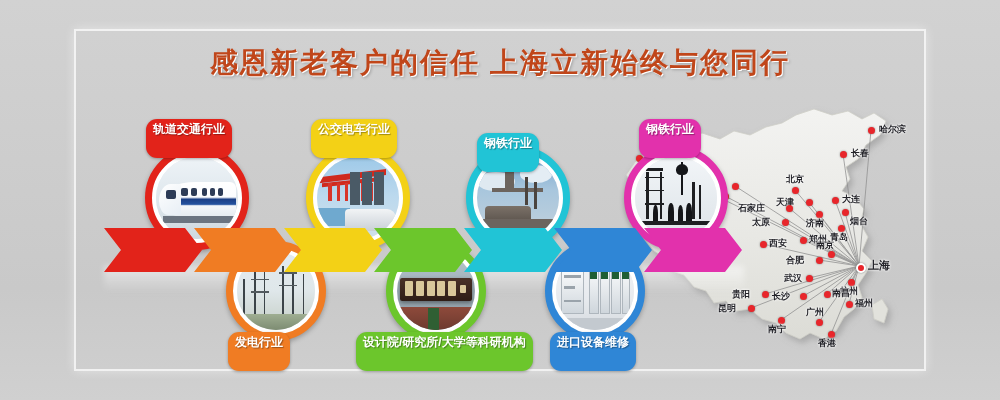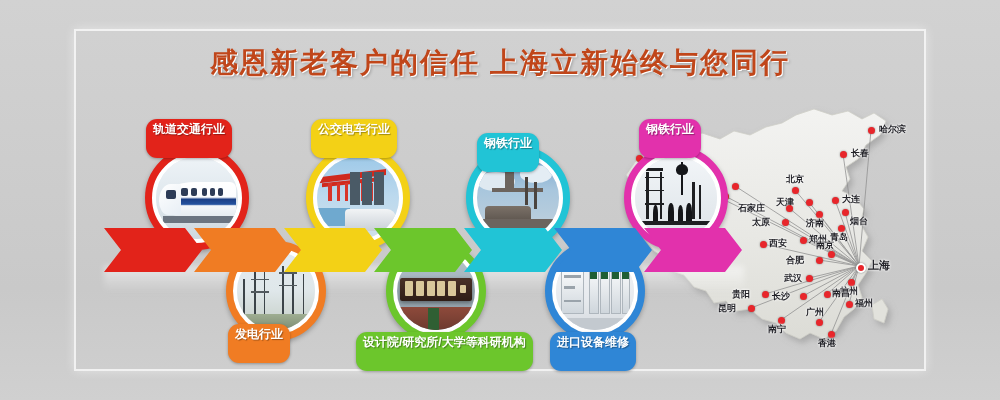--- a/index.html
+++ b/index.html
@@ -433,21 +433,21 @@
       <div class="pylon" style="left:58%;top:18%;width:2.5%;height:64%"></div>
       <div class="pylon" style="left:70%;top:18%;width:2.5%;height:64%"></div>
       <div class="pylon-x" style="left:54%;top:26%;width:23%;height:2%"></div>
       <div class="pylon-x" style="left:54%;top:42%;width:23%;height:2%"></div>
       <div class="pylon" style="left:84%;top:28%;width:2%;height:54%"></div>
       <div class="pylon" style="left:8%;top:34%;width:2%;height:48%"></div>
       <div style="position:absolute;left:0;top:80%;width:100%;height:20%;background:linear-gradient(180deg,#9fae92,#7d8c72)"></div>
     </div>
           </div>
         </div>
-        <div class="badge" style="left: 228px; top: 324px; background: rgb(240, 124, 35);">发电行业</div>
+        <div class="badge" style="left: 228px; top: 332px; background: rgb(240, 124, 35);">发电行业</div>
       </div>
       <div class="node">
         <div class="ring" style="left: 386px; top: 241px; height: 100px; width: 100px; border: 7px solid rgb(108, 198, 44);">
           <div class="inner" style="inset: 4px;">
     <div class="scene uni-bg">
       <div class="uni-board">
         <div class="uni-glyph" style="left:7%;width:11%"></div>
         <div class="uni-glyph" style="left:22%;width:11%"></div>
         <div class="uni-glyph" style="left:37%;width:11%"></div>
         <div class="uni-glyph" style="left:52%;width:11%"></div>

